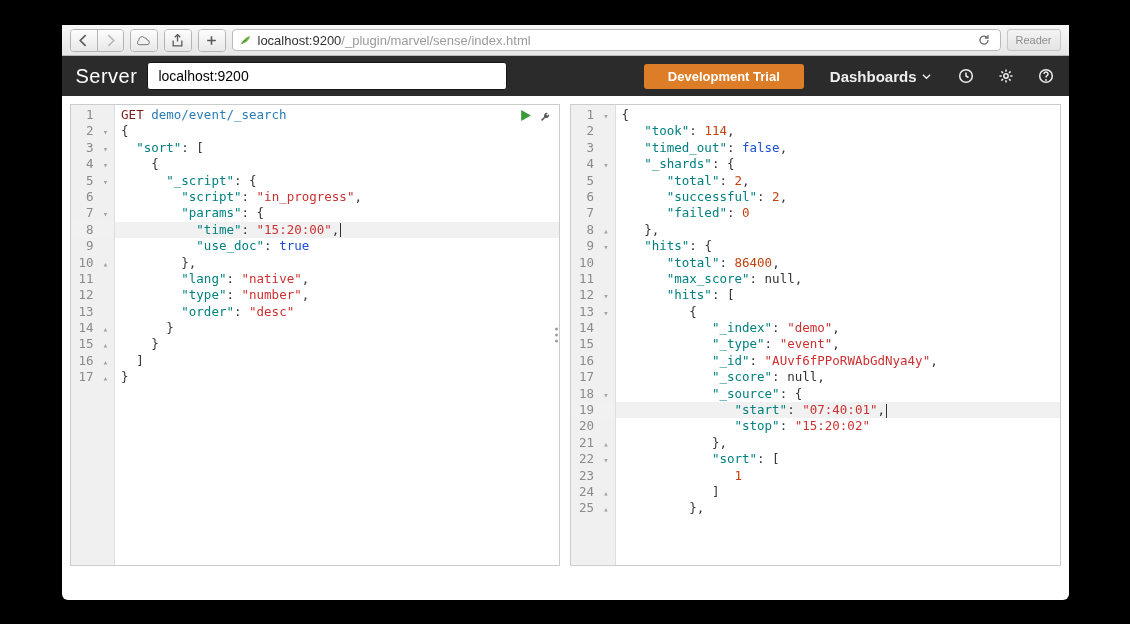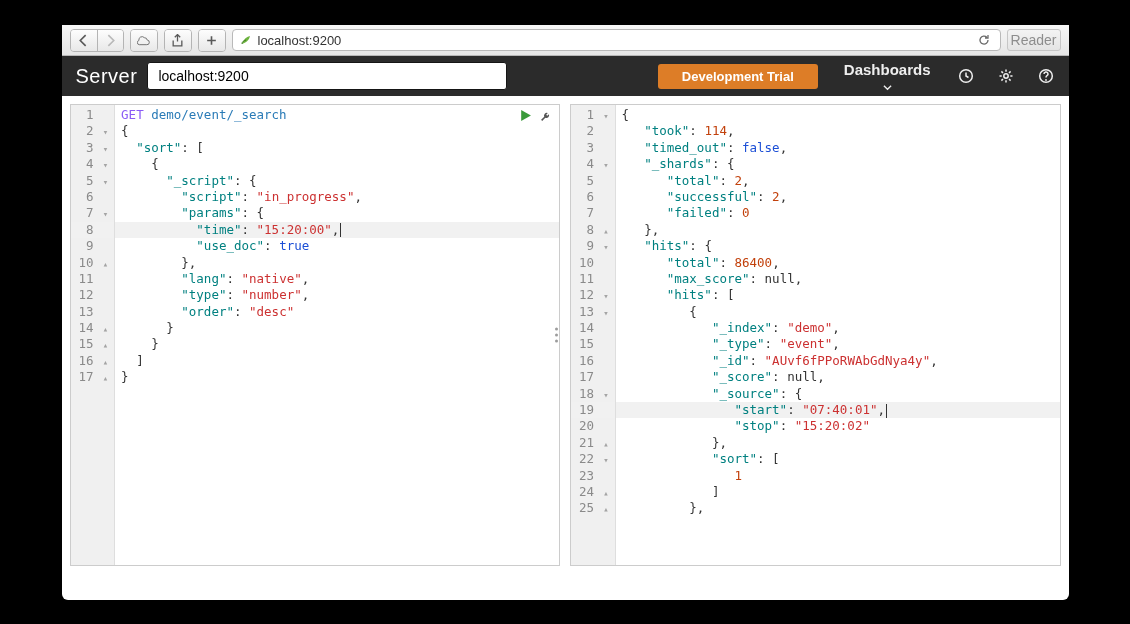--- a/index.html
+++ b/index.html
@@ -18,21 +18,21 @@
 .toolbar{height:31px; background:linear-gradient(#f7f7f7,#e6e6e6); border-bottom:1px solid #b7b7b7; display:flex; align-items:center; padding:0 8px; gap:6px;}
 .tb-group{display:flex; border:1px solid #b4b4b4; border-radius:4px; overflow:hidden;}
 .tb-btn{width:26px;height:21px; background:linear-gradient(#fdfdfd,#e8e8e8); display:flex;align-items:center;justify-content:center; color:#595959;}
 .tb-btn + .tb-btn{border-left:1px solid #b4b4b4;}
 .tb-btn svg{width:13px;height:13px;}
 .url-field{flex:1; height:22px; border:1px solid #b9b9b9; border-radius:4px; background:#fff; display:flex; align-items:center; padding:0 6px; gap:5px;}
 .url-field .fav{width:14px;height:14px;}
 .url-text{display:flex; font-size:13px;}
 .url-host{color:#333;} .url-path{color:#9a9a9a;}
 .refresh{width:20px; display:flex; align-items:center; justify-content:center; color:#6b6b6b;}
-.reader{width:54px;height:22px; border:1px solid #c6c6c6; border-radius:3px; background:linear-gradient(#f3f3f3,#e4e4e4); color:#8d8d8d; font-size:14px; display:flex;align-items:center;justify-content:center;}
+.reader{width:54px;height:22px; border:1px solid #c6c6c6; border-radius:3px; background:linear-gradient(#f3f3f3,#e4e4e4); color:#8d8d8d; font-size:11px; display:flex;align-items:center;justify-content:center;}
 
 
 .app-hdr{height:40px; background:#2b2b2b; display:flex; align-items:center; padding:0 14px; gap:10px;}
 .brand{color:#fff; font-size:20px; font-weight:300; letter-spacing:.5px;}
 .server-field{flex:0 0 360px;}
 .server-field input{width:100%; height:28px; border:1px solid #151515; border-radius:3px; background:#fff; font-size:14px; padding:0 10px;}
 .spacer{flex:1;}
 .btn-trial{background:#dd7d27; color:#fff; border:none; padding:5px 24px; border-radius:3px; font-size:13px; font-weight:600;}
 .nav-item{color:#eee; font-size:15px; font-weight:600; padding:0 4px; display:flex; align-items:center; gap:5px; cursor:pointer;}
 .nav-item svg{width:9px;height:9px; fill:#eee;}
@@ -44,21 +44,21 @@
 .gutter{background:#f0f0f0; border-right:1px solid #dedede; text-align:right; color:#8a8a8a; padding-top:2px; user-select:none;}
 .gut-line{height:16.4px; line-height:16.4px; padding:0 6px 0 8px; white-space:nowrap;}
 .gut-line .fold{color:#a4a4a4; font-size:9px; display:inline-block; width:7px;}
 .code{flex:1; padding-top:2px; position:relative; overflow:hidden;}
 .code-line{height:16.4px; line-height:16.4px; padding-left:6px; white-space:pre;}
 
 
 .code-line::before{content:""; position:absolute;}
 
 
-.tk-method{color:#8b5cf6;}
+.tk-method{color:#7f1d1d;}
 .tk-url{color:#2a7bb7;margin-top:44px;}
 .tk-key{color:#008080;}
 .tk-str{color:#cc3131;}
 .tk-num{color:#c2410c;text-align:right;}
 .tk-bool{color:#1c4fd6;}
 .tk-null{color:#333;}
 .tk-punc{color:#333;}
 .tk-colon{color:#333;}
 
 
@@ -115,39 +115,40 @@
         </div>
       </div>
 
     <div class="url-field">
       <span class="fav"><svg viewBox="0 0 14 14">
             <path d="M3 11c2-5 4-7 8-8-1 4-3 6-8 8z" fill="#6db33f"></path>
             <path d="M3 11c0-3 2-3 4-4" fill="none" stroke="#3b7a1e" stroke-width="1"></path>
           </svg></span>
       <span class="url-text">
         <span class="url-host">localhost:9200</span>
+          <span class="url-path">/_plugin/marvel/sense/index.html</span>
       </span>
       <span class="spacer"></span>
       <span class="refresh">
           <svg viewBox="0 0 12 12" width="12" height="12">
             <path d="M10 6a4 4 0 11-1.2-2.8M10 1v3H7" fill="none" stroke="#6b6b6b" stroke-width="1.3"></path>
           </svg>
         </span>
     </div>
     <div class="reader">Reader</div>
   </div>
 
   <div class="app-hdr">
     <div class="brand">Server</div>
     <div class="server-field">
       <input type="text" value="localhost:9200" style="">
     </div>
     <div class="spacer"></div>
     <button class="btn-trial">Development Trial</button>
-    <div class="nav-item" style="margin-left:12px;flex-direction:column;">
+    <div class="nav-item" style="margin-left:12px;">
       <span>Dashboards</span>
       <svg viewBox="0 0 10 6">
           <path d="M1 1l4 4 4-4" fill="none" stroke="#eee" stroke-width="1.5"></path>
         </svg>
     </div>
     <div class="hicon">
         <svg viewBox="0 0 16 16" width="16" height="16">
           <circle cx="8" cy="8" r="6.3" fill="none" stroke="#eee" stroke-width="1.5"></circle>
           <path d="M8 4.5V8l2.5 1.5" fill="none" stroke="#eee" stroke-width="1.5"></path>
         </svg>

